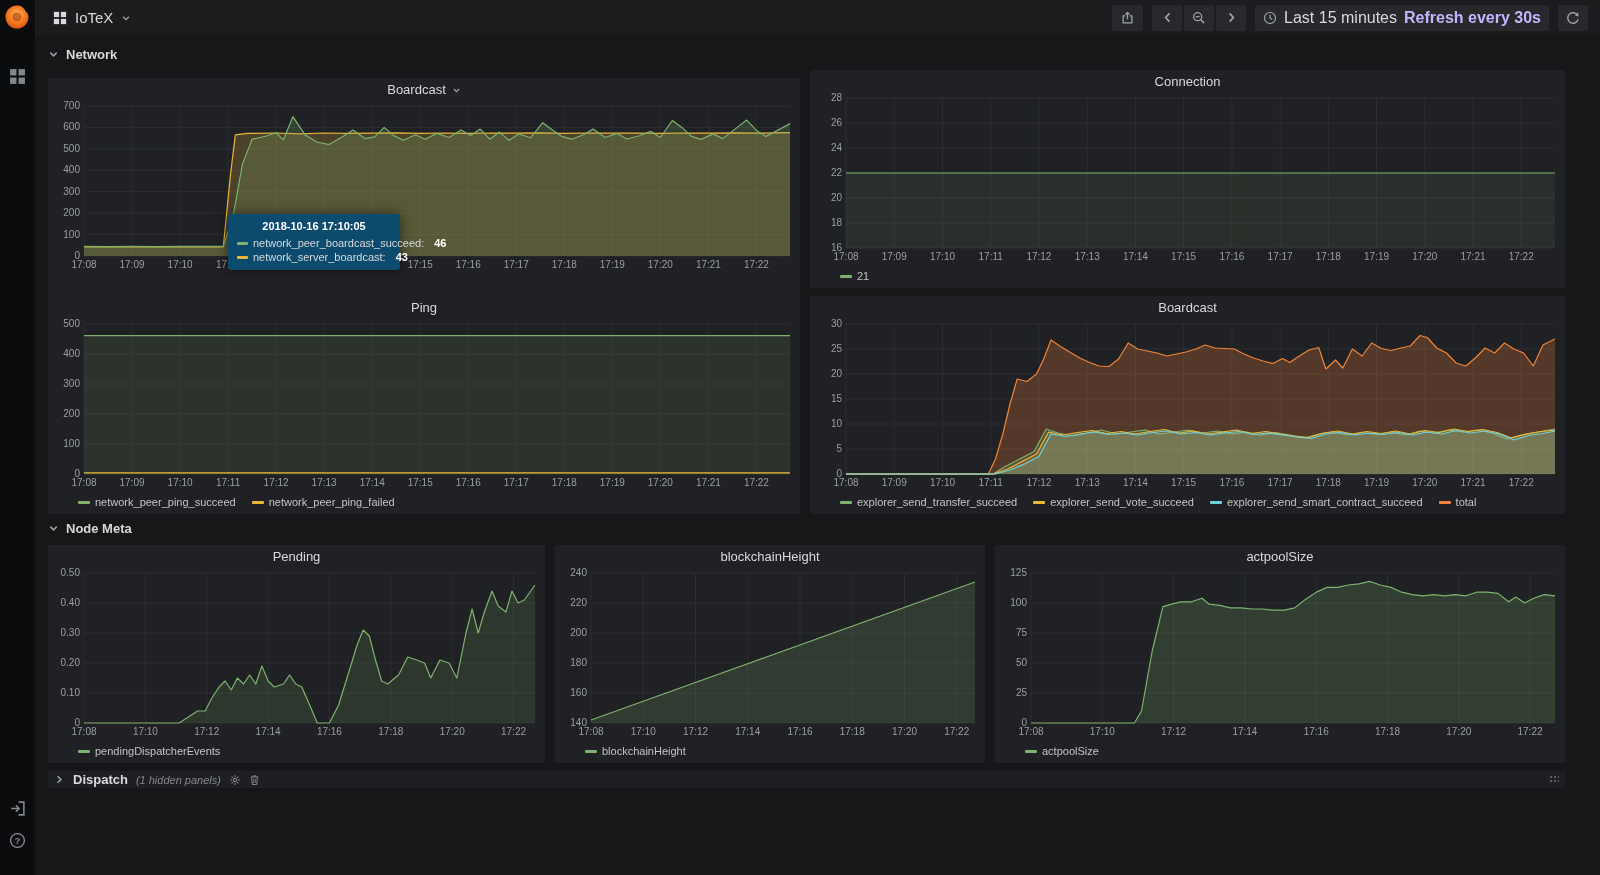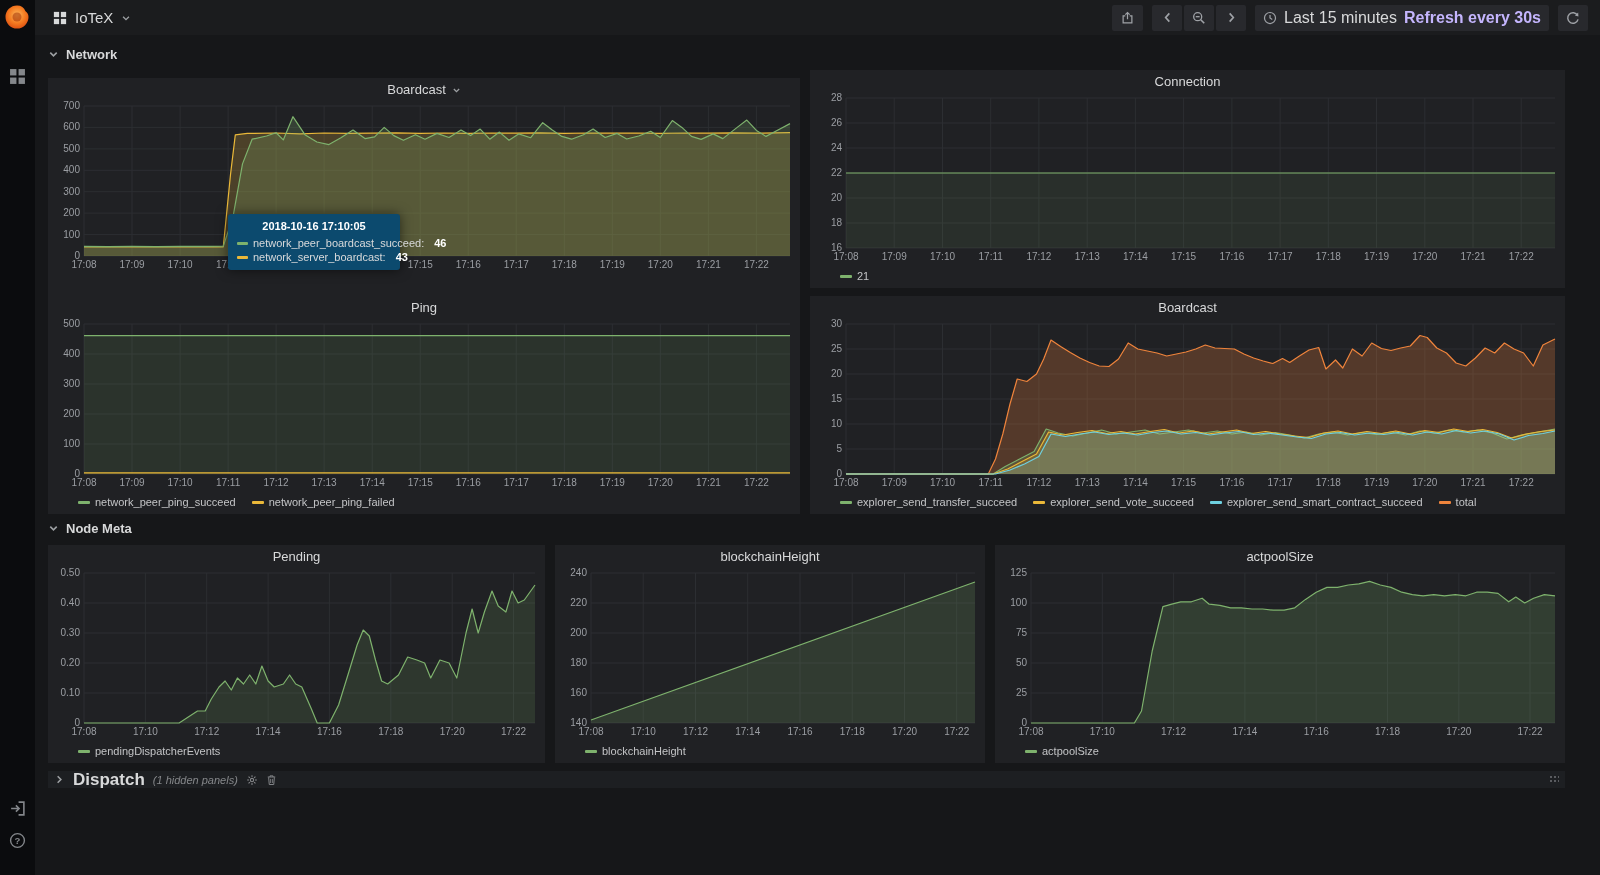--- a/index.html
+++ b/index.html
@@ -48,21 +48,21 @@
     border-radius:3px; padding:6px 9px 7px 9px; box-shadow:0 0 12px rgba(0,0,0,.55); z-index:5; }
   .tt-time { text-align:center; color:#ffffff; font-size:11px; font-weight:700; margin-bottom:5px; }
   .tt-row { display:flex; align-items:center; margin-top:2px; }
   .tt-marker { width:11px; height:3px; border-radius:1px; margin-right:5px; flex:none; }
   .tt-label { font-size:11px; color:#d8d9da; flex:1; white-space:nowrap; }
   .tt-value { font-size:11px; color:#ffffff; font-weight:700; margin-left:10px; }
 
   
   .dispatch-row { position:absolute; left:13px; top:736px; width:1517px; height:17px; background:#1d1f22;
     display:flex; align-items:center; padding:0 6px; gap:8px; cursor:pointer; }
-  .dispatch-title { color:#d8d9da; font-size:17px; font-weight:700; }
+  .dispatch-title { color:#d8d9da; font-size:13px; font-weight:700; }
   .dispatch-note { color:#85878a; font-size:11px; font-style:italic; }
   .dispatch-icon { color:#85878a; display:flex; align-items:center; }
   .drag-dots { margin-left:auto; width:10px; height:9px;
     background-image:radial-gradient(#5a5c60 1px, transparent 1.1px); background-size:4px 4px; }
 </style>
 </head>
 <body>
 
 <div class="sidebar">
   <svg class="logo" viewBox="0 0 28 28">

